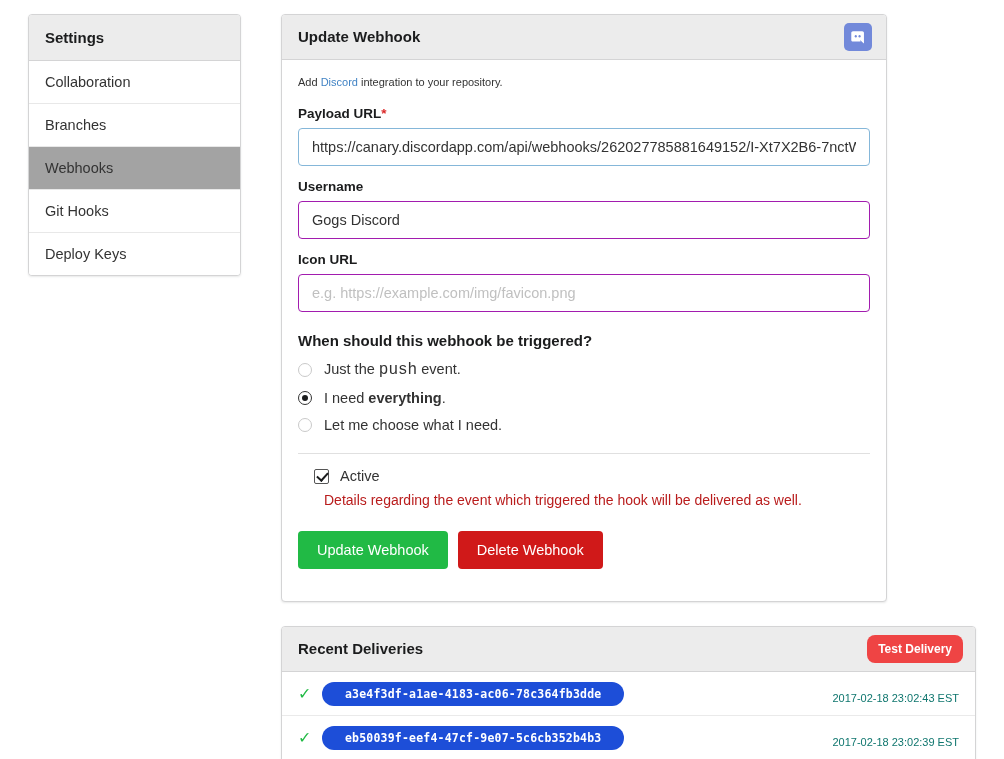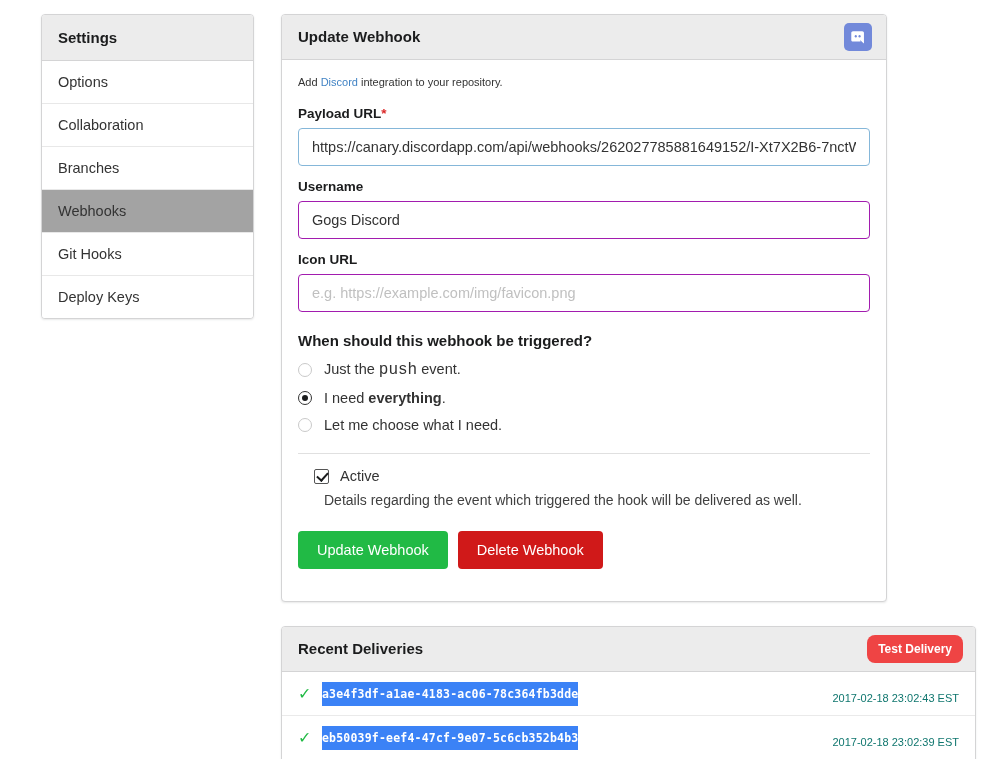--- a/index.html
+++ b/index.html
@@ -17,21 +17,21 @@
 
   .page {
     position: relative;
     width: 1004px;
     height: 759px;
   }
 
   
   .sidebar {
     position: absolute;
-    left: 41px;
+    left: 28px;
     top: 14px;
     width: 213px;
     background: #ffffff;
     border: 1px solid #d4d4d5;
     border-radius: 4px;
     box-shadow: 0 1px 2px 0 rgba(34,36,38,0.10);
     overflow: hidden;
   }
   .sidebar-header {
     padding: 14px 16px;
@@ -215,21 +215,21 @@
     position: absolute;
     left: 4px; top: 0px;
     width: 5px; height: 9px;
     border: solid #1b1c1d;
     border-width: 0 2px 2px 0;
     transform: rotate(42deg);
   }
   .check-label { font-size: 14.5px; color: #333333; }
   .help-text {
     font-size: 14px;
-    color: #404040;
+    color: #b91c1c;
     margin: 8px 0 0 26px;
   }
 
   .btn-row { margin-top: 23px; display: flex; }
   .btn {
     border: none;
     border-radius: 4px;
     color: #ffffff;
     font-size: 14.5px;
     font-family: "Liberation Sans", sans-serif;
@@ -250,47 +250,44 @@
   }
   .delivery-row:last-child { border-bottom: none; }
   .check-icon {
     color: #21ba45;
     font-size: 16px;
     width: 24px;
     flex: 0 0 auto;
     line-height: 1;
   }
   .uuid-badge {
-    background: #3b82f6;
+    background: #1d4ed8;
     color: #ffffff;
-    border-radius: 0;
+    border-radius: 12px;
     font-family: "DejaVu Sans Mono", monospace;
     font-size: 11.5px;
     font-weight: bold;
-    padding: 5px 0;
+    padding: 5px 23px;
     letter-spacing: 0.2px;
     cursor: pointer;
   }
   .delivery-time {
     margin-left: auto;
     font-size: 11px;
     color: #0f766e;
     margin-top: 8px;
   }
 </style>
 </head>
 <body>
 
 <div class="page">
 
   <div class="sidebar">
     <div class="sidebar-header">Settings</div>
-    <div class="sidebar-item">
-      <span>Options</span>
-    </div>
     <div class="sidebar-item">
       <span>Collaboration</span>
     </div>
     <div class="sidebar-item">
       <span>Branches</span>
     </div>
     <div class="sidebar-item active">
       <span>Webhooks</span>
     </div>
     <div class="sidebar-item">

